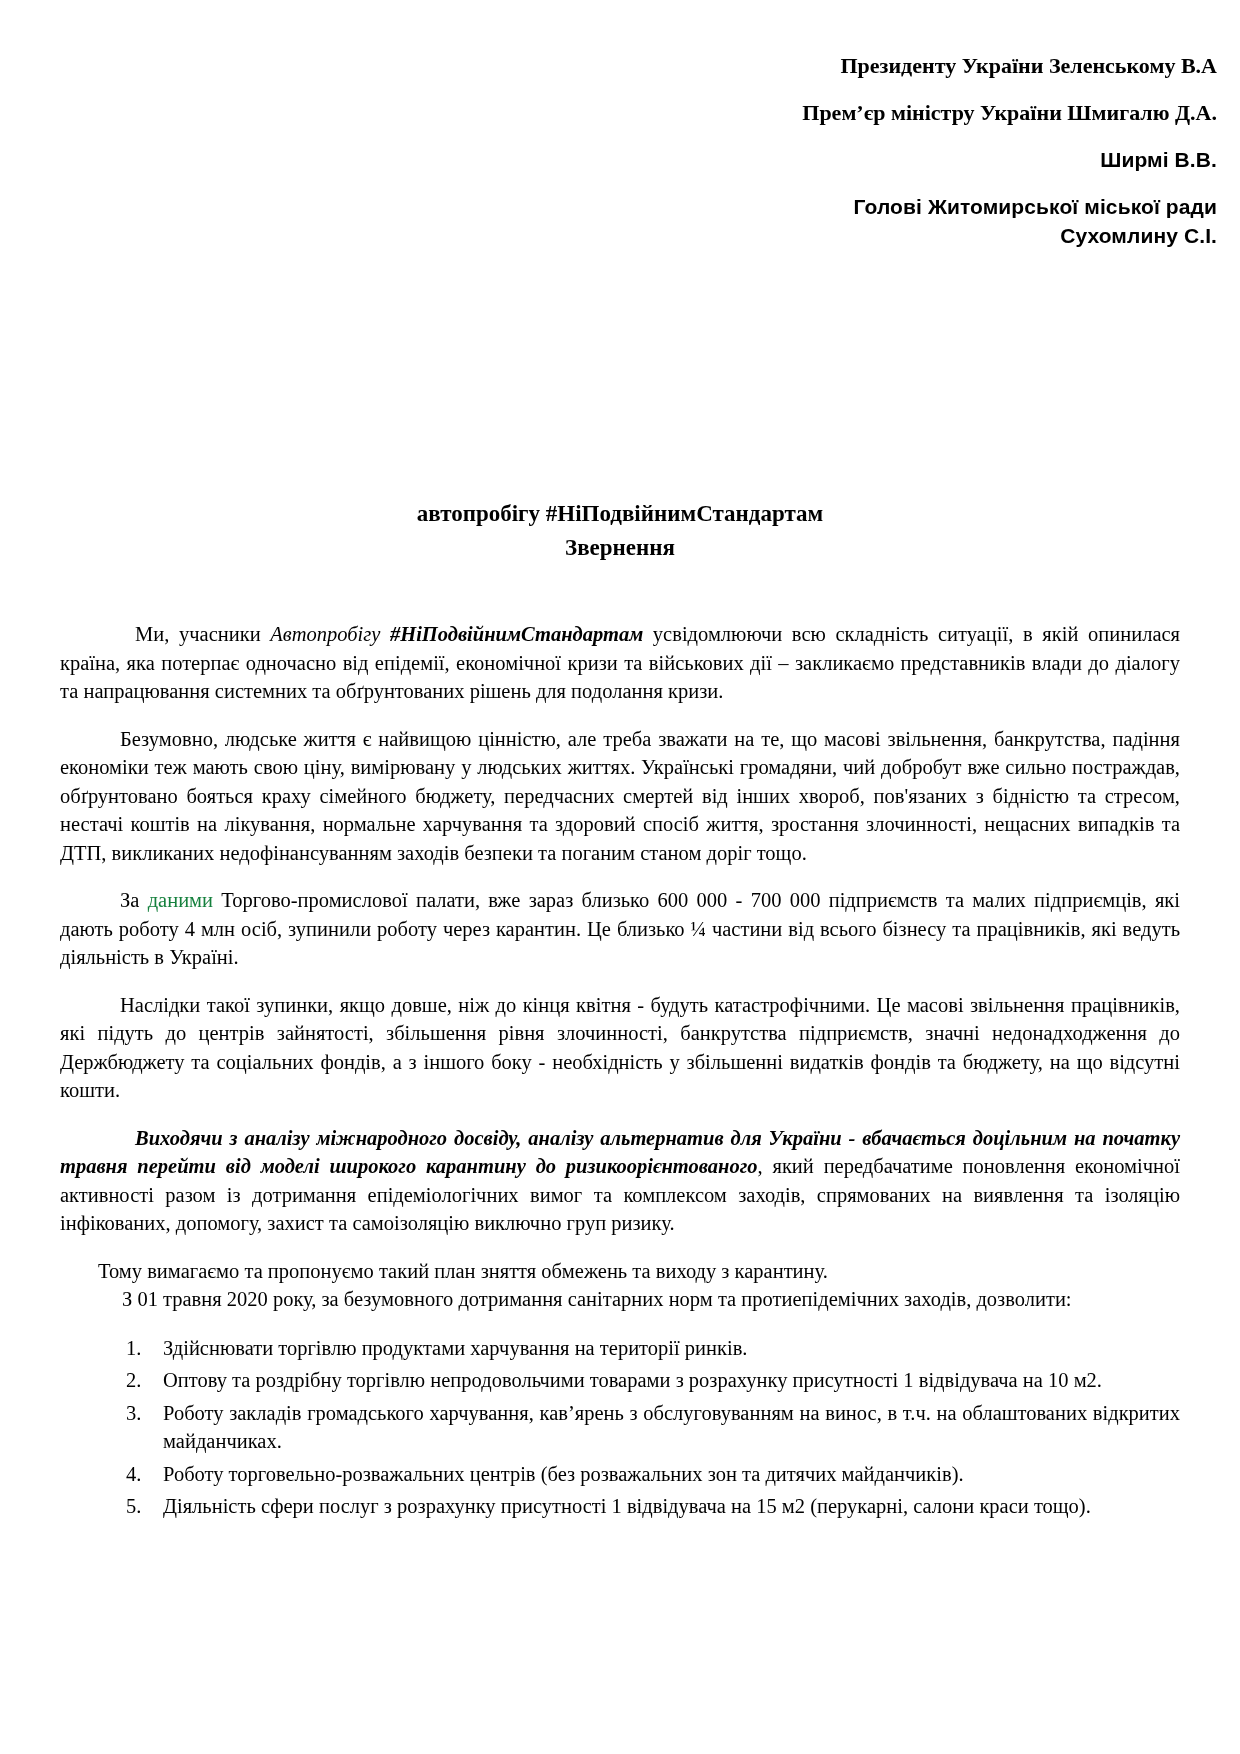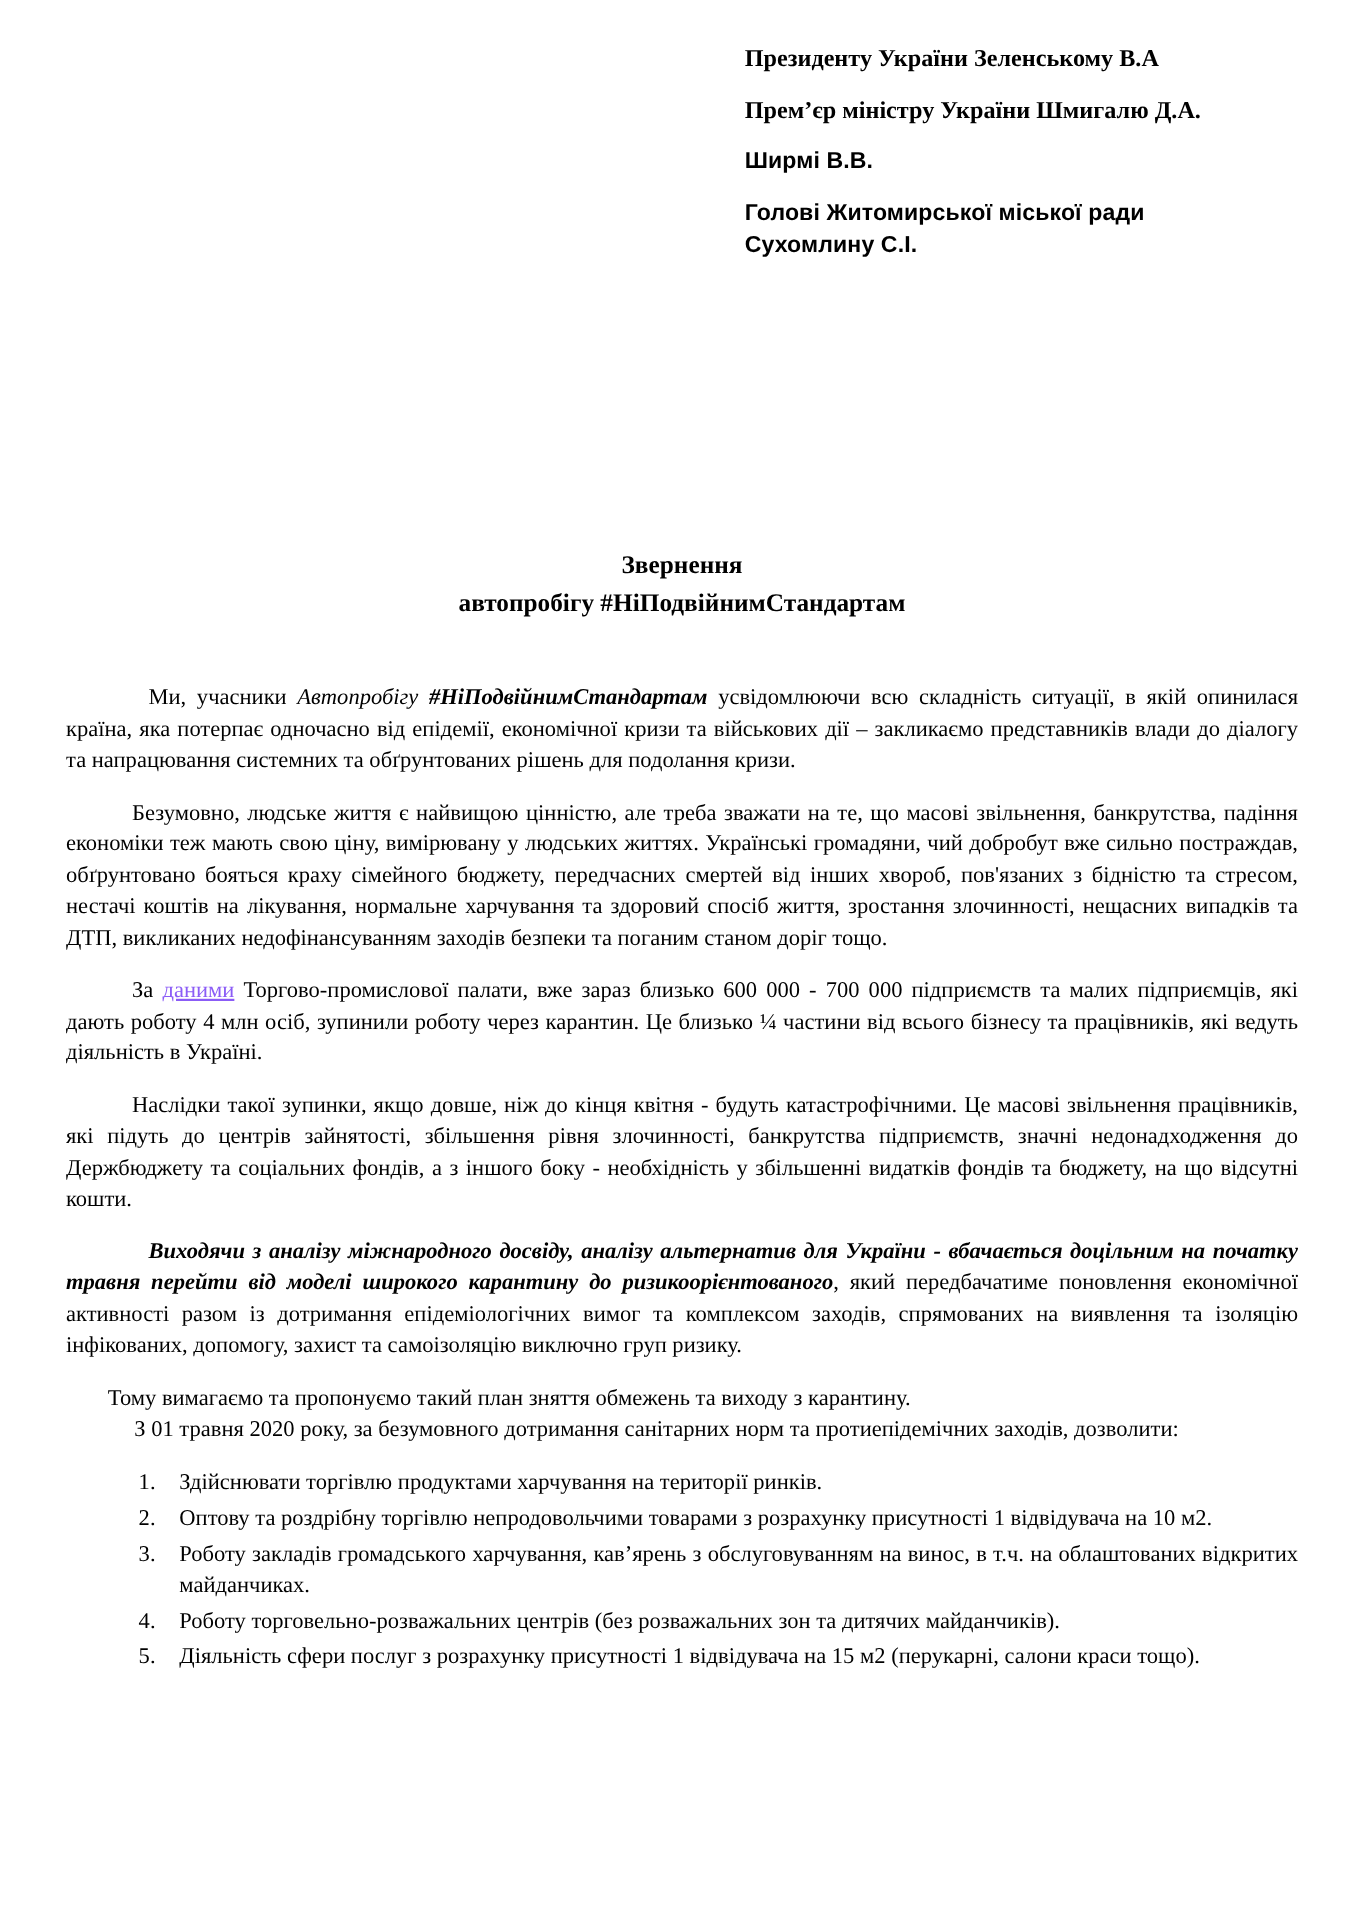--- a/index.html
+++ b/index.html
@@ -1,40 +1,40 @@
 <!DOCTYPE html>
 <html><head>
 <meta charset="utf-8">
 <style>
   html, body { margin: 0; padding: 0; background: #ffffff; }
   body { width: 1240px; height: 1754px; position: relative; overflow: hidden; color: #000; }
   .page { position: absolute; left: 0; top: 0; width: 1240px; height: 1754px; background: #fff; }
 
   .addressees { position: absolute; left: 677px; top: 38px; width: 540px; }
-  .addr { margin: 0 0 18px 0; font-weight: bold; font-size: 22px; line-height: 29px; }
+  .addr { margin: 13px 0 18px 0; font-weight: bold; font-size: 22px; line-height: 29px; text-align: right; }
   .addr.serif { font-family: "Liberation Serif", "DejaVu Serif", serif; }
   .addr.sans { font-family: "Liberation Sans", "DejaVu Sans", sans-serif; font-size: 21px; letter-spacing: 0.1px; }
   .addr .line { display: block; }
 
   .title { position: absolute; left: 0; top: 497px; width: 1240px; text-align: center;
            font-family: "Liberation Serif", "DejaVu Serif", serif; font-weight: bold;
            font-size: 23px; line-height: 34px; }
   .title .line { display: block; }
 
   .body { position: absolute; left: 60px; top: 620px; width: 1120px;
           font-family: "Liberation Serif", "DejaVu Serif", serif; font-size: 20.5px; line-height: 28.5px; }
   .body p { margin: 0; text-align: justify; }
   .p-gap { margin-bottom: 19px !important; }
   .indent { text-indent: 75px; }
   .indent-small { text-indent: 60px; }
   .indent-tomu { text-indent: 38px; }
   .indent-z { text-indent: 62px; }
   .bi { font-weight: normal; font-style: italic; margin-top: 32px; }
   .b { font-weight: bold; font-style: italic; }
-  .link { color: #8b5cf6; text-decoration: underline; }
+  .link { color: #15803d; }
 
   ol.list { margin: 20px 0 0 0; padding: 0 0 0 103px; list-style: none; }
   ol.list li { position: relative; text-align: justify; margin-bottom: 4px; }
   ol.list li .num { position: absolute; left: -37px; top: 0; }
 </style>
 </head>
 <body>
 
 <div class="page">
 
@@ -48,22 +48,22 @@
     <div class="addr sans">
       <span class="line">Ширмі В.В.</span>
     </div>
     <div class="addr sans">
       <span class="line">Голові Житомирської міської ради</span>
       <span class="line">Сухомлину С.І.</span>
     </div>
   </div>
 
   <div class="title">
+    <span class="line">автопробігу #НіПодвійнимСтандартам</span>
     <span class="line">Звернення</span>
-    <span class="line">автопробігу #НіПодвійнимСтандартам</span>
   </div>
 
   <div class="body">
     <p class="indent p-gap"><span>Ми, учасники </span><span class="bi">Автопробігу</span><span> </span><span class="b">#НіПодвійнимСтандартам</span><span> усвідомлюючи всю складність ситуації, в якій опинилася країна, яка потерпає одночасно від епідемії, економічної кризи та військових дії – закликаємо представників влади до діалогу та напрацювання системних та обґрунтованих рішень для подолання кризи.</span></p>
 
     <p class="indent-small p-gap">Безумовно, людське життя є найвищою цінністю, але треба зважати на те, що масові звільнення, банкрутства, падіння економіки теж мають свою ціну, вимірювану у людських життях. Українські громадяни, чий добробут вже сильно постраждав, обґрунтовано бояться краху сімейного бюджету, передчасних смертей від інших хвороб, пов'язаних з бідністю та стресом, нестачі коштів на лікування, нормальне харчування та здоровий спосіб життя, зростання злочинності, нещасних випадків та ДТП, викликаних недофінансуванням заходів безпеки та поганим станом доріг тощо.</p>
 
     <p class="indent-small p-gap"><span>За </span><a class="link">даними</a><span> Торгово-промислової палати, вже зараз близько 600 000 - 700 000 підприємств та малих підприємців, які дають роботу 4 млн осіб, зупинили роботу через карантин. Це близько ¼ частини від всього бізнесу та працівників, які ведуть діяльність в Україні.</span></p>
 
     <p class="indent-small p-gap">Наслідки такої зупинки, якщо довше, ніж до кінця квітня - будуть катастрофічними. Це масові звільнення працівників, які підуть до центрів зайнятості, збільшення рівня злочинності, банкрутства підприємств, значні недонадходження до Держбюджету та соціальних фондів, а з іншого боку - необхідність у збільшенні видатків фондів та бюджету, на що відсутні кошти.</p>

